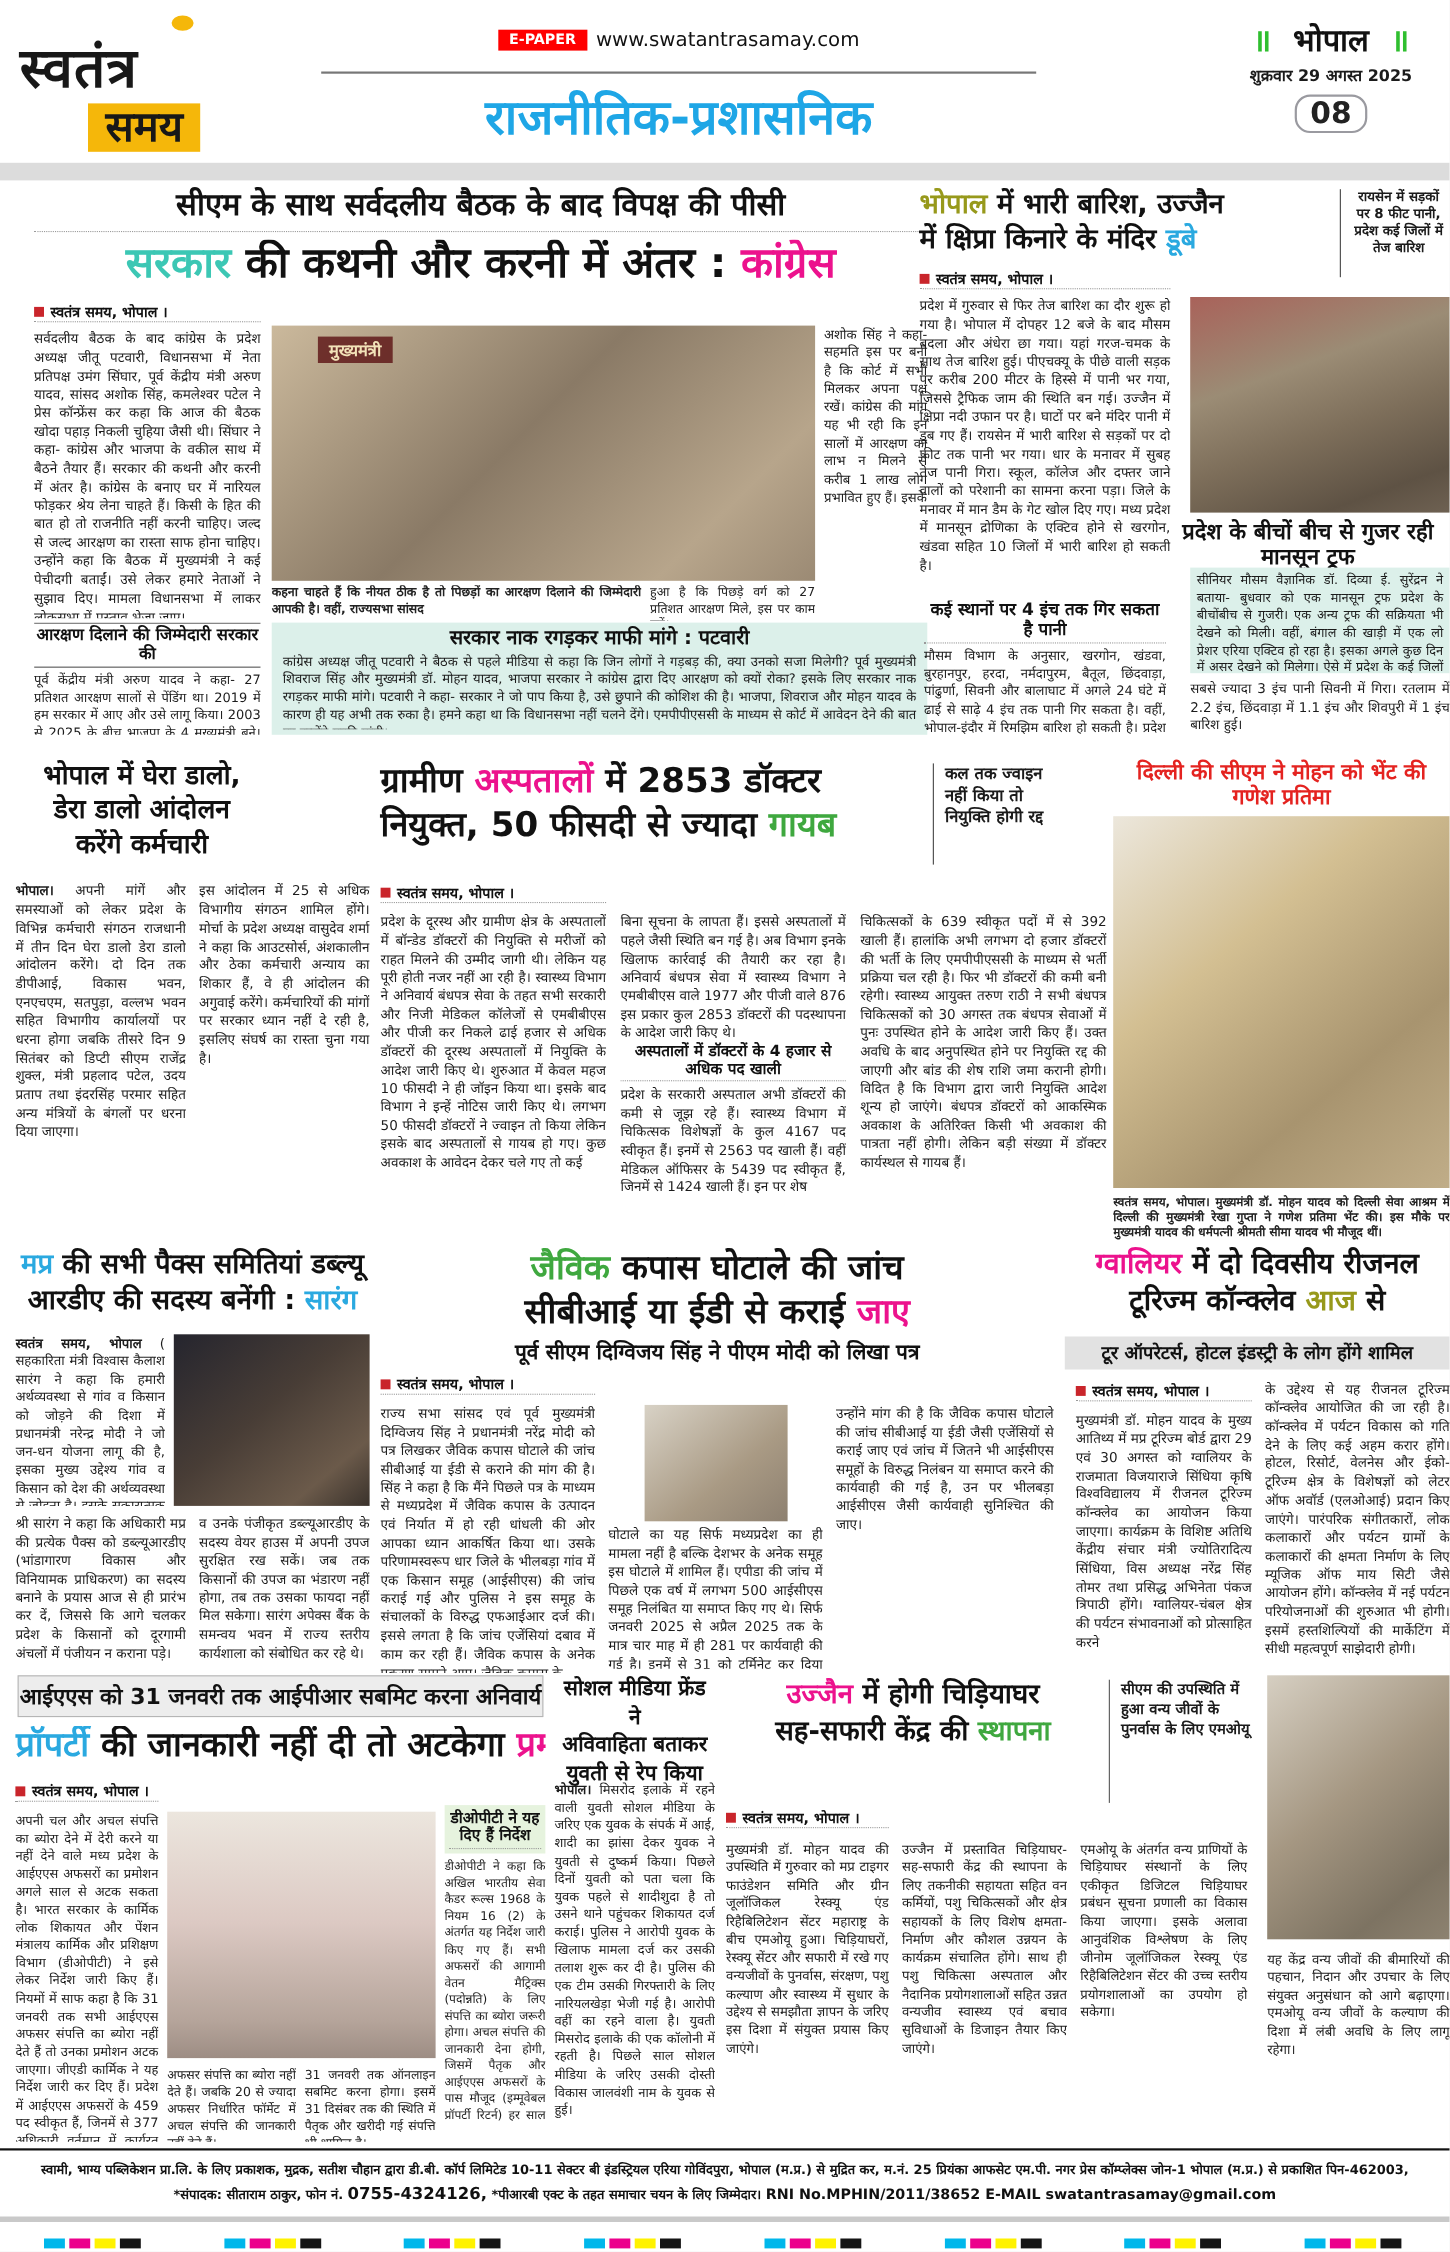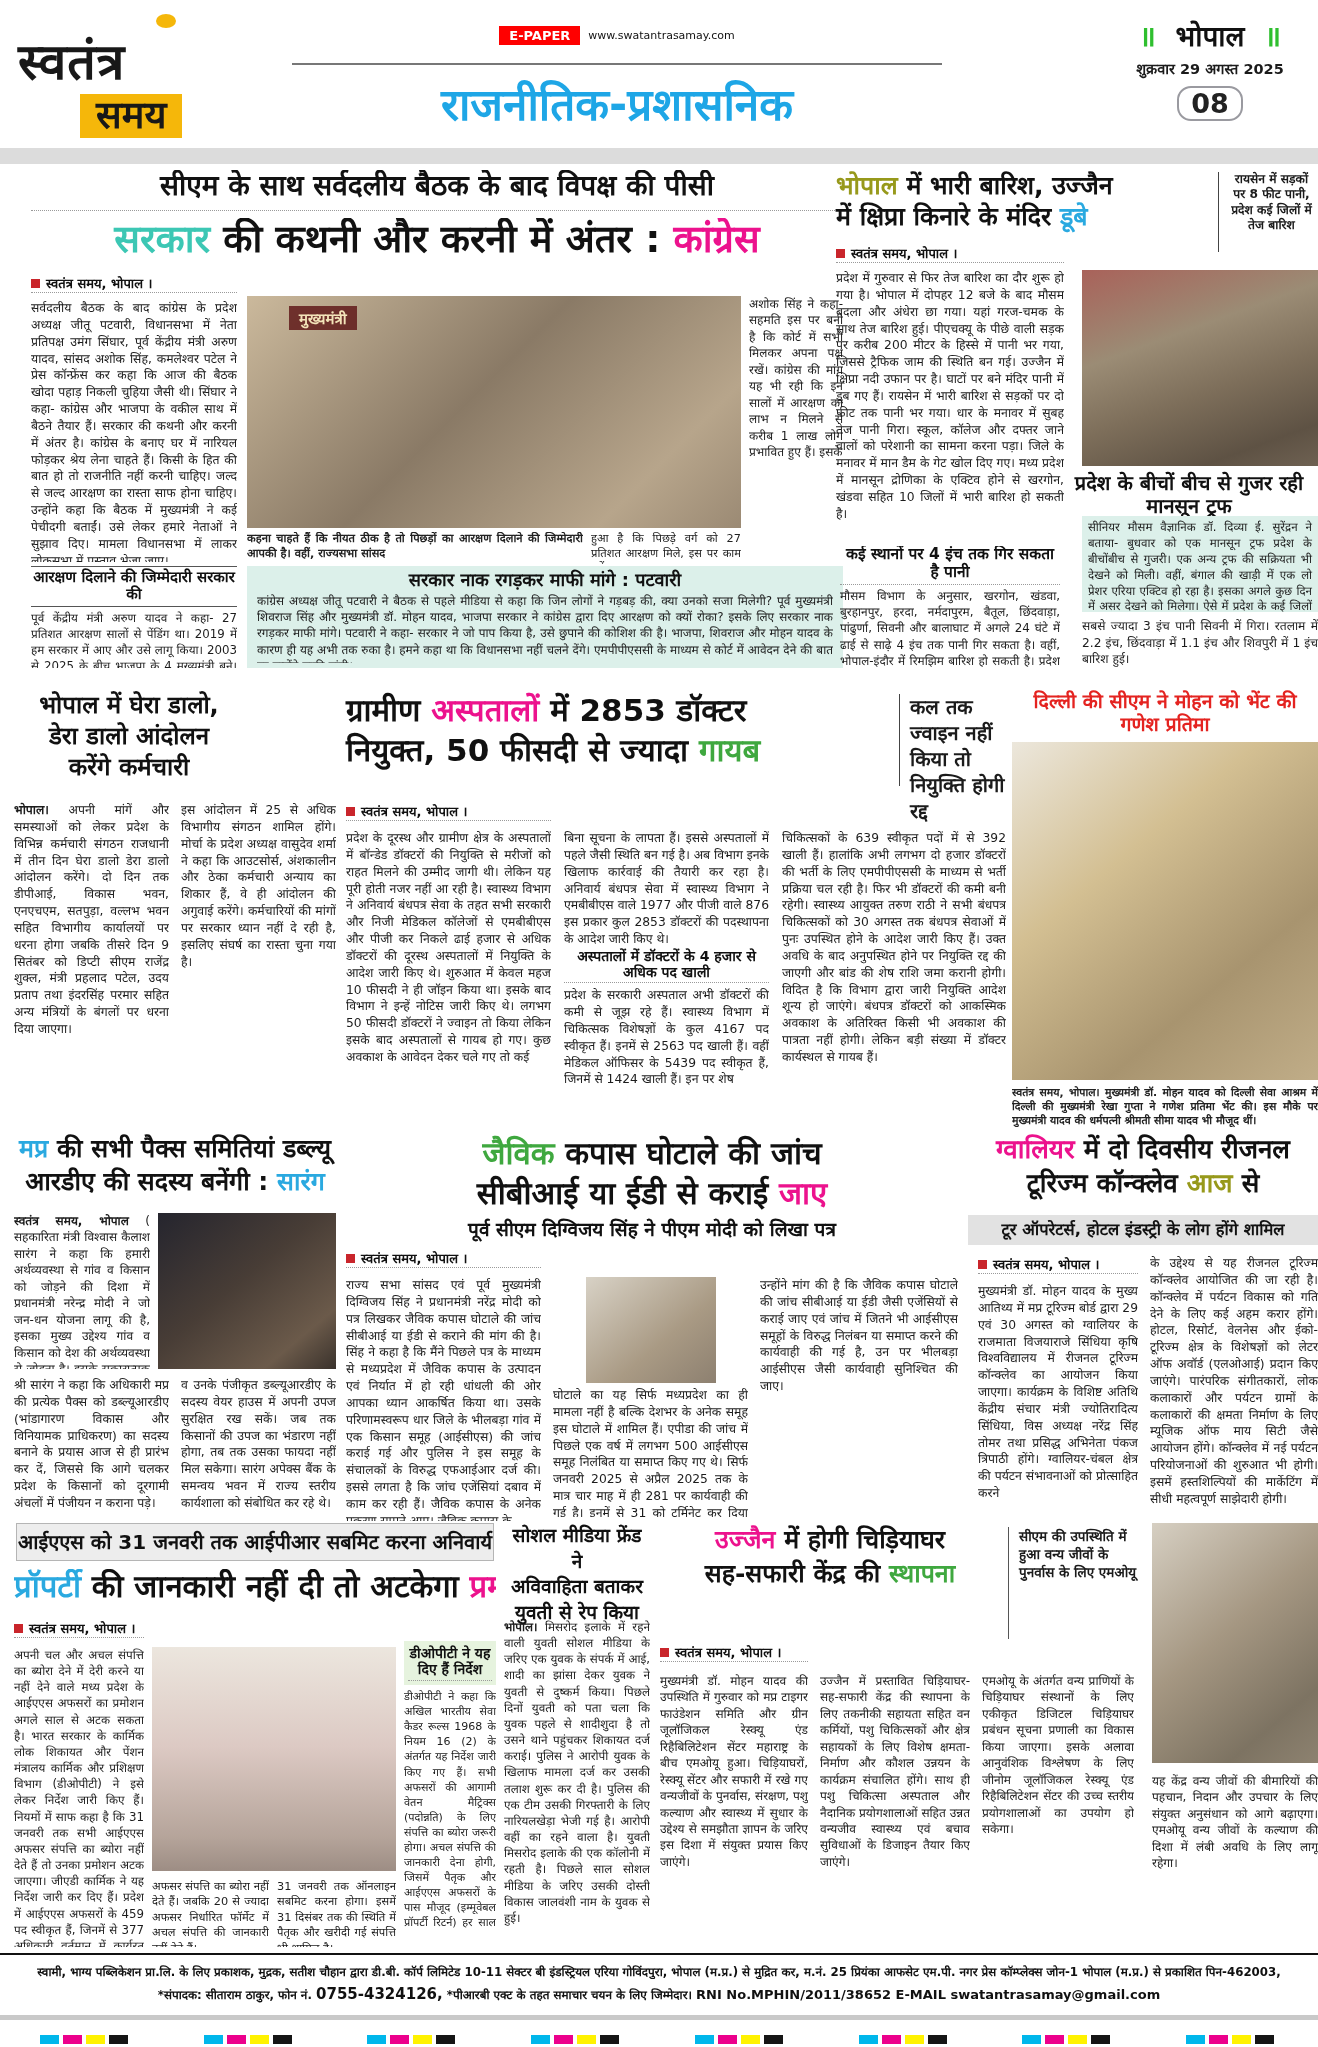--- a/index.html
+++ b/index.html
@@ -36,21 +36,21 @@
 
   <div class="abs" style="left:0;top:0;width:1318px;height:148px;">
     <div class="abs" style="left:18px;top:8px;width:225px;height:136px;">
       <div class="abs" style="left:138px;top:6px;width:20px;height:14px;border-radius:50%;background:#f5b70a;"></div>
       <div class="abs b" style="left:0;top:18px;font-size:50px;color:#181818;letter-spacing:1px;">स्वतंत्र</div>
       <div class="abs b" style="left:62px;top:86px;background:#f5b70a;color:#181818;font-size:38px;padding:0 16px;line-height:1.15;">समय</div>
     </div>
     <div class="abs" style="left:292px;top:26px;width:650px;">
       <div style="border-bottom:2px solid #777;padding-bottom:18px;display:flex;justify-content:center;align-items:center;gap:8px;">
         <span class="b" style="background:#ff0000;color:#ffffff;font-size:13px;padding:2px 10px;">E-PAPER</span>
-        <span style="font-size:11px;color:#111;">www.swatantrasamay.com</span>
+        <span style="font-size:18px;color:#111;">www.swatantrasamay.com</span>
       </div>
       <div class="b ctr" style="font-size:44px;color:#1ea6e6;margin-top:8px;letter-spacing:0;">राजनीतिक-प्रशासनिक</div>
     </div>
     <div class="abs ctr" style="left:1112px;top:16px;width:196px;">
       <div style="font-size:28px;font-weight:bold;color:#111;white-space:nowrap;">
         <span style="color:#2fbf2f;">॥</span>
         <span style="margin:0 10px;">भोपाल</span>
         <span style="color:#2fbf2f;">॥</span>
       </div>
       <div class="b" style="font-size:14.5px;margin-top:4px;">शुक्रवार 29 अगस्त 2025</div>
@@ -114,21 +114,21 @@
       <span>अपनी मांगें और समस्याओं को लेकर प्रदेश के विभिन्न कर्मचारी संगठन राजधानी में तीन दिन घेरा डालो डेरा डालो आंदोलन करेंगे। दो दिन तक डीपीआई, विकास भवन, एनएचएम, सतपुड़ा, वल्लभ भवन सहित विभागीय कार्यालयों पर धरना होगा जबकि तीसरे दिन 9 सितंबर को डिप्टी सीएम राजेंद्र शुक्ल, मंत्री प्रहलाद पटेल, उदय प्रताप तथा इंदरसिंह परमार सहित अन्य मंत्रियों के बंगलों पर धरना दिया जाएगा।</span>
     </div>
     <div class="abs col" style="left:167px;top:112px;width:155px;height:326px;">इस आंदोलन में 25 से अधिक विभागीय संगठन शामिल होंगे। मोर्चा के प्रदेश अध्यक्ष वासुदेव शर्मा ने कहा कि आउटसोर्स, अंशकालीन और ठेका कर्मचारी अन्याय का शिकार हैं, वे ही आंदोलन की अगुवाई करेंगे। कर्मचारियों की मांगों पर सरकार ध्यान नहीं दे रही है, इसलिए संघर्ष का रास्ता चुना गया है।</div>
   </div>
 
   <div class="abs" style="left:346px;top:690px;width:660px;height:438px;">
     <div class="abs hl" style="left:0;top:0;width:524px;font-size:31px;line-height:1.3;">
       <div><span>ग्रामीण </span><span class="c-mag">अस्पतालों</span><span> में 2853 डॉक्टर</span></div>
       <div><span>नियुक्त, 50 फीसदी से ज्यादा </span><span class="c-green">गायब</span></div>
     </div>
-    <div class="abs b" style="left:553px;top:4px;width:122px;height:92px;border-left:1px solid #444;padding-left:10px;font-size:20px;line-height:1.3;">कल तक ज्वाइन नहीं किया तो नियुक्ति होगी रद्द</div>
+    <div class="abs b" style="left:502px;top:4px;width:122px;height:92px;border-left:1px solid #444;padding-left:10px;font-size:15px;line-height:1.3;">कल तक ज्वाइन नहीं किया तो नियुक्ति होगी रद्द</div>
     <div class="abs byline" style="left:0;top:112px;"><span class="redsq"></span><span>स्वतंत्र समय, भोपाल ।</span></div>
     <div class="abs dotrule" style="left:0;top:130px;width:205px;"></div>
     <div class="abs col" style="left:0;top:140px;width:205px;height:298px;">प्रदेश के दूरस्थ और ग्रामीण क्षेत्र के अस्पतालों में बॉन्डेड डॉक्टरों की नियुक्ति से मरीजों को राहत मिलने की उम्मीद जागी थी। लेकिन यह पूरी होती नजर नहीं आ रही है। स्वास्थ्य विभाग ने अनिवार्य बंधपत्र सेवा के तहत सभी सरकारी और निजी मेडिकल कॉलेजों से एमबीबीएस और पीजी कर निकले ढाई हजार से अधिक डॉक्टरों की दूरस्थ अस्पतालों में नियुक्ति के आदेश जारी किए थे। शुरुआत में केवल महज 10 फीसदी ने ही जॉइन किया था। इसके बाद विभाग ने इन्हें नोटिस जारी किए थे। लगभग 50 फीसदी डॉक्टरों ने ज्वाइन तो किया लेकिन इसके बाद अस्पतालों से गायब हो गए। कुछ अवकाश के आवेदन देकर चले गए तो कई</div>
     <div class="abs" style="left:218px;top:140px;width:205px;height:298px;overflow:hidden;">
       <div class="col" style="height:114px;">बिना सूचना के लापता हैं। इससे अस्पतालों में पहले जैसी स्थिति बन गई है। अब विभाग इनके खिलाफ कार्रवाई की तैयारी कर रहा है। अनिवार्य बंधपत्र सेवा में स्वास्थ्य विभाग ने एमबीबीएस वाले 1977 और पीजी वाले 876 इस प्रकार कुल 2853 डॉक्टरों की पदस्थापना के आदेश जारी किए थे।</div>
       <div class="subtitle dotrule" style="font-size:14px;margin:4px 0;padding-bottom:2px;">अस्पतालों में डॉक्टरों के 4 हजार से अधिक पद खाली</div>
       <div class="col" style="height:130px;">प्रदेश के सरकारी अस्पताल अभी डॉक्टरों की कमी से जूझ रहे हैं। स्वास्थ्य विभाग में चिकित्सक विशेषज्ञों के कुल 4167 पद स्वीकृत हैं। इनमें से 2563 पद खाली हैं। वहीं मेडिकल ऑफिसर के 5439 पद स्वीकृत हैं, जिनमें से 1424 खाली हैं। इन पर शेष</div>
     </div>
     <div class="abs col" style="left:436px;top:140px;width:224px;height:298px;">चिकित्सकों के 639 स्वीकृत पदों में से 392 खाली हैं। हालांकि अभी लगभग दो हजार डॉक्टरों की भर्ती के लिए एमपीपीएससी के माध्यम से भर्ती प्रक्रिया चल रही है। फिर भी डॉक्टरों की कमी बनी रहेगी। स्वास्थ्य आयुक्त तरुण राठी ने सभी बंधपत्र चिकित्सकों को 30 अगस्त तक बंधपत्र सेवाओं में पुनः उपस्थित होने के आदेश जारी किए हैं। उक्त अवधि के बाद अनुपस्थित होने पर नियुक्ति रद्द की जाएगी और बांड की शेष राशि जमा करानी होगी। विदित है कि विभाग द्वारा जारी नियुक्ति आदेश शून्य हो जाएंगे। बंधपत्र डॉक्टरों को आकस्मिक अवकाश के अतिरिक्त किसी भी अवकाश की पात्रता नहीं होगी। लेकिन बड़ी संख्या में डॉक्टर कार्यस्थल से गायब हैं।</div>
   </div>

